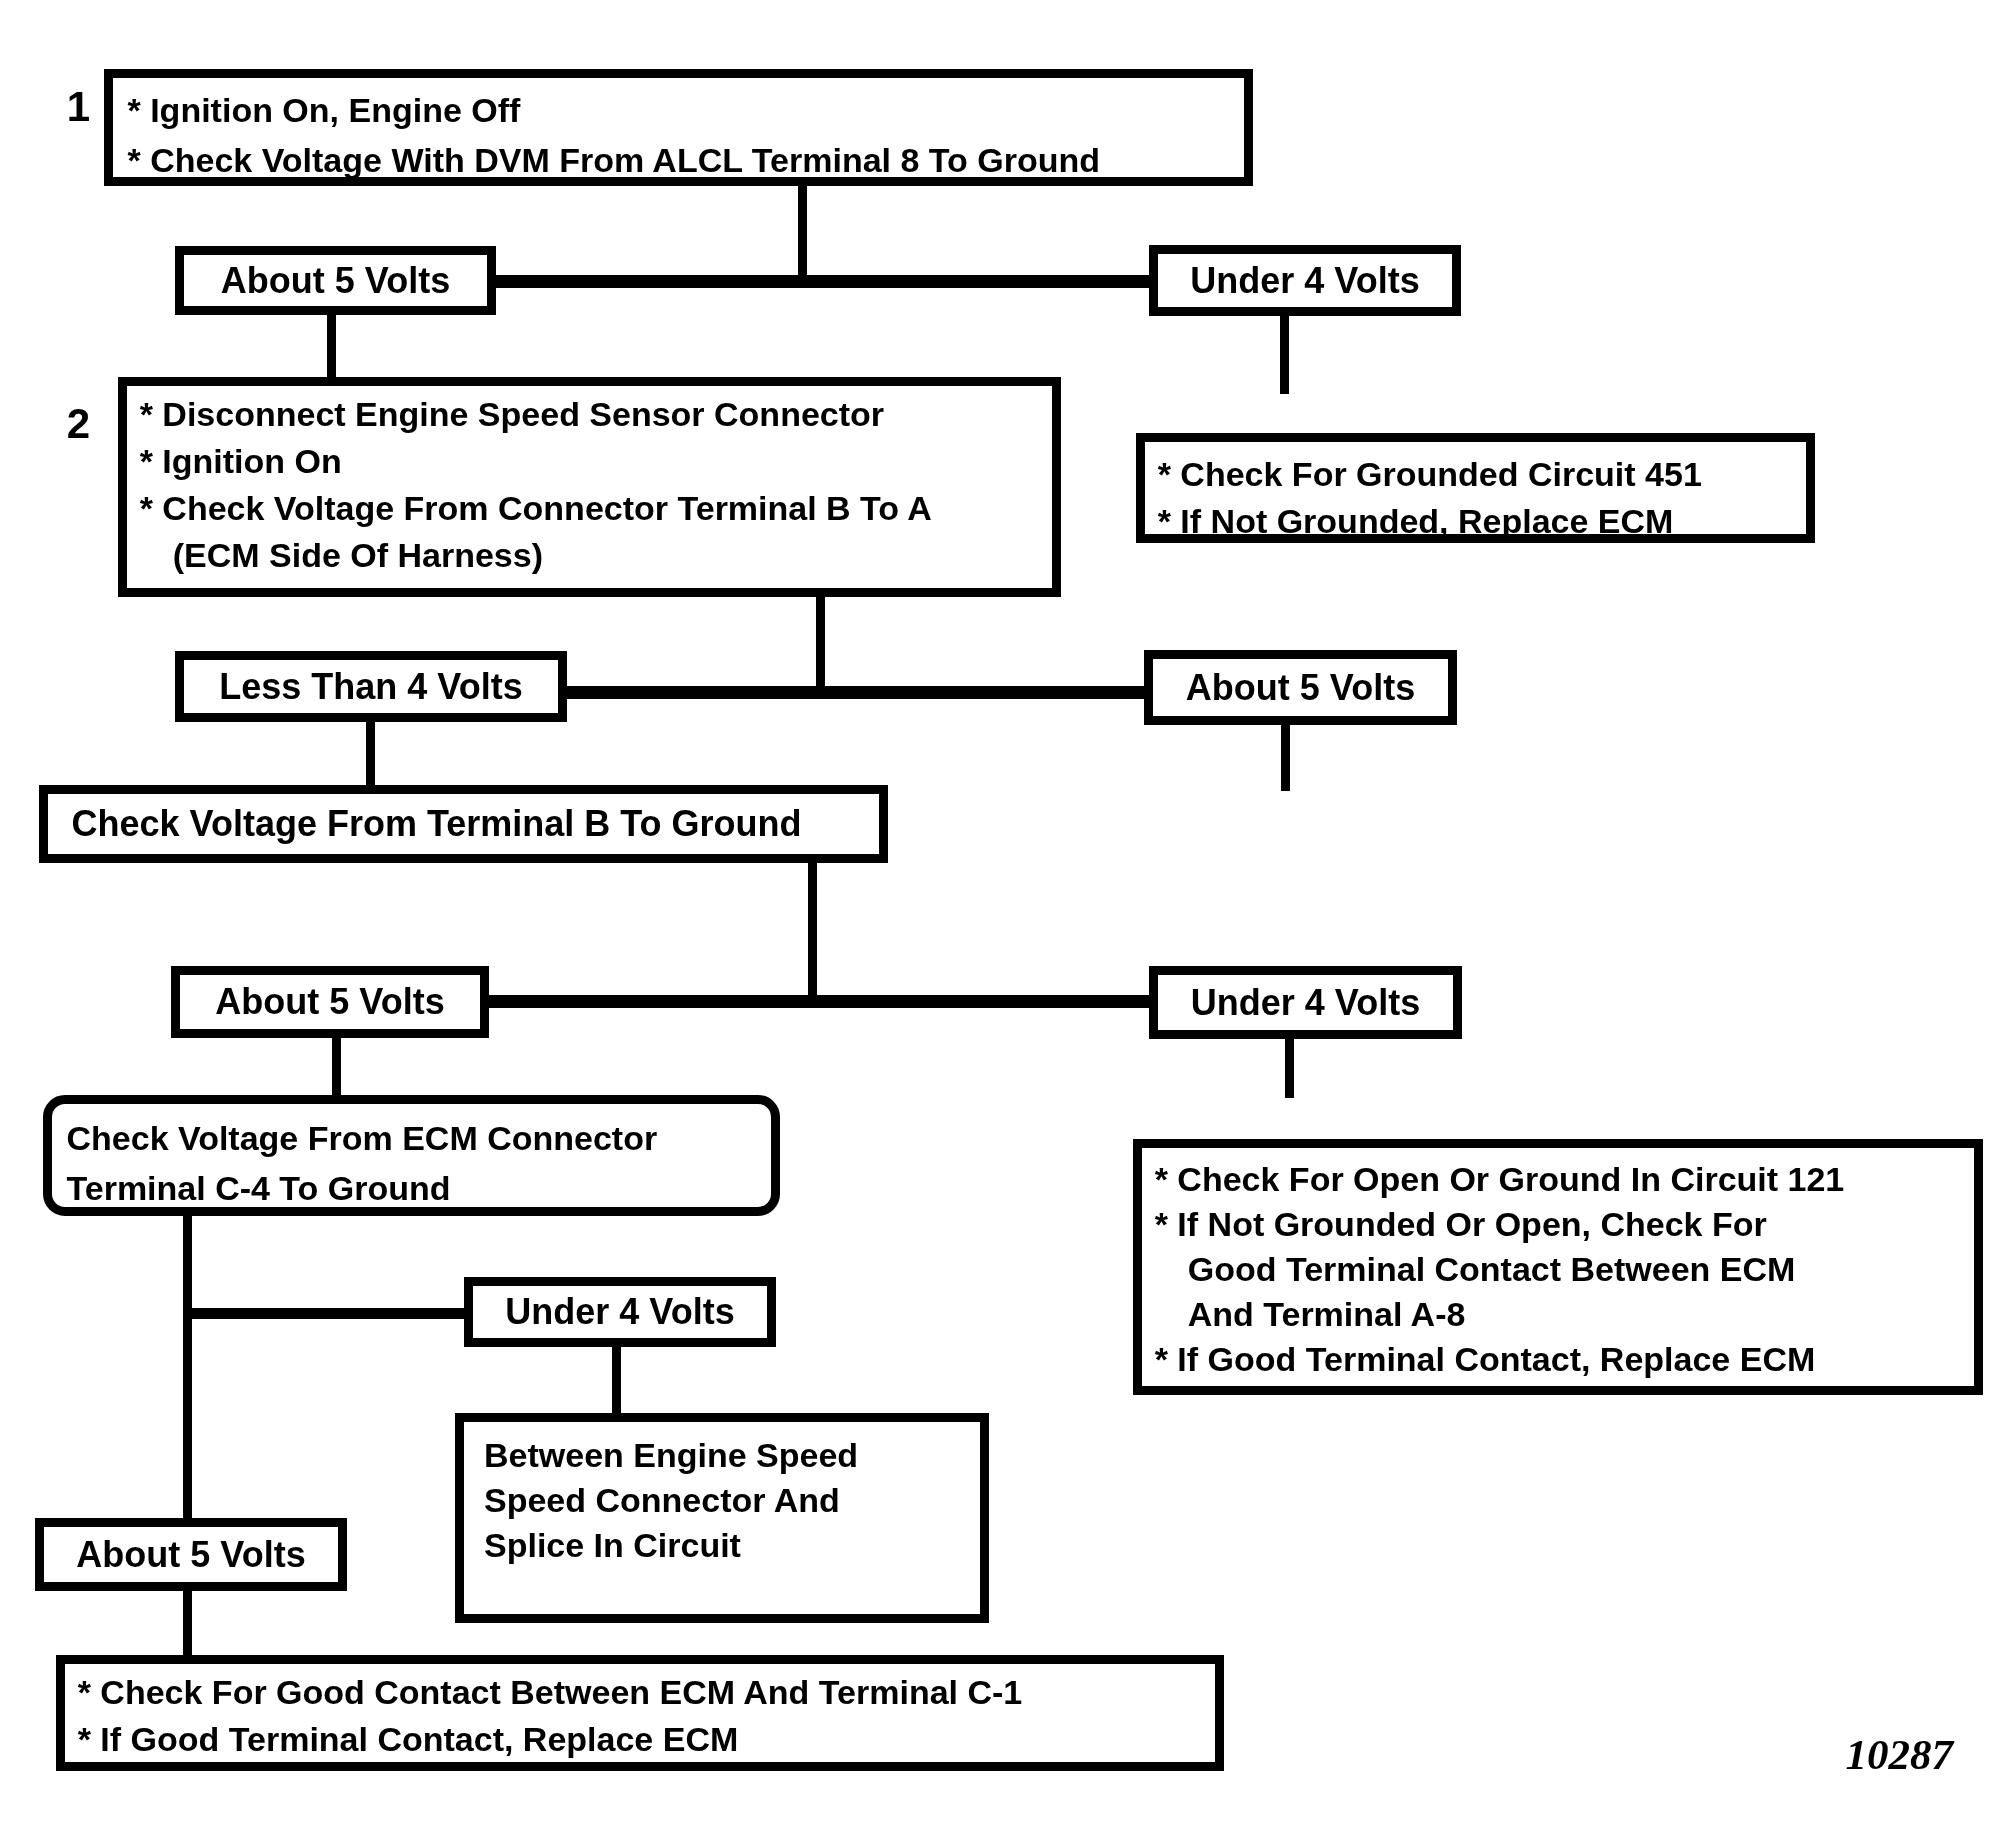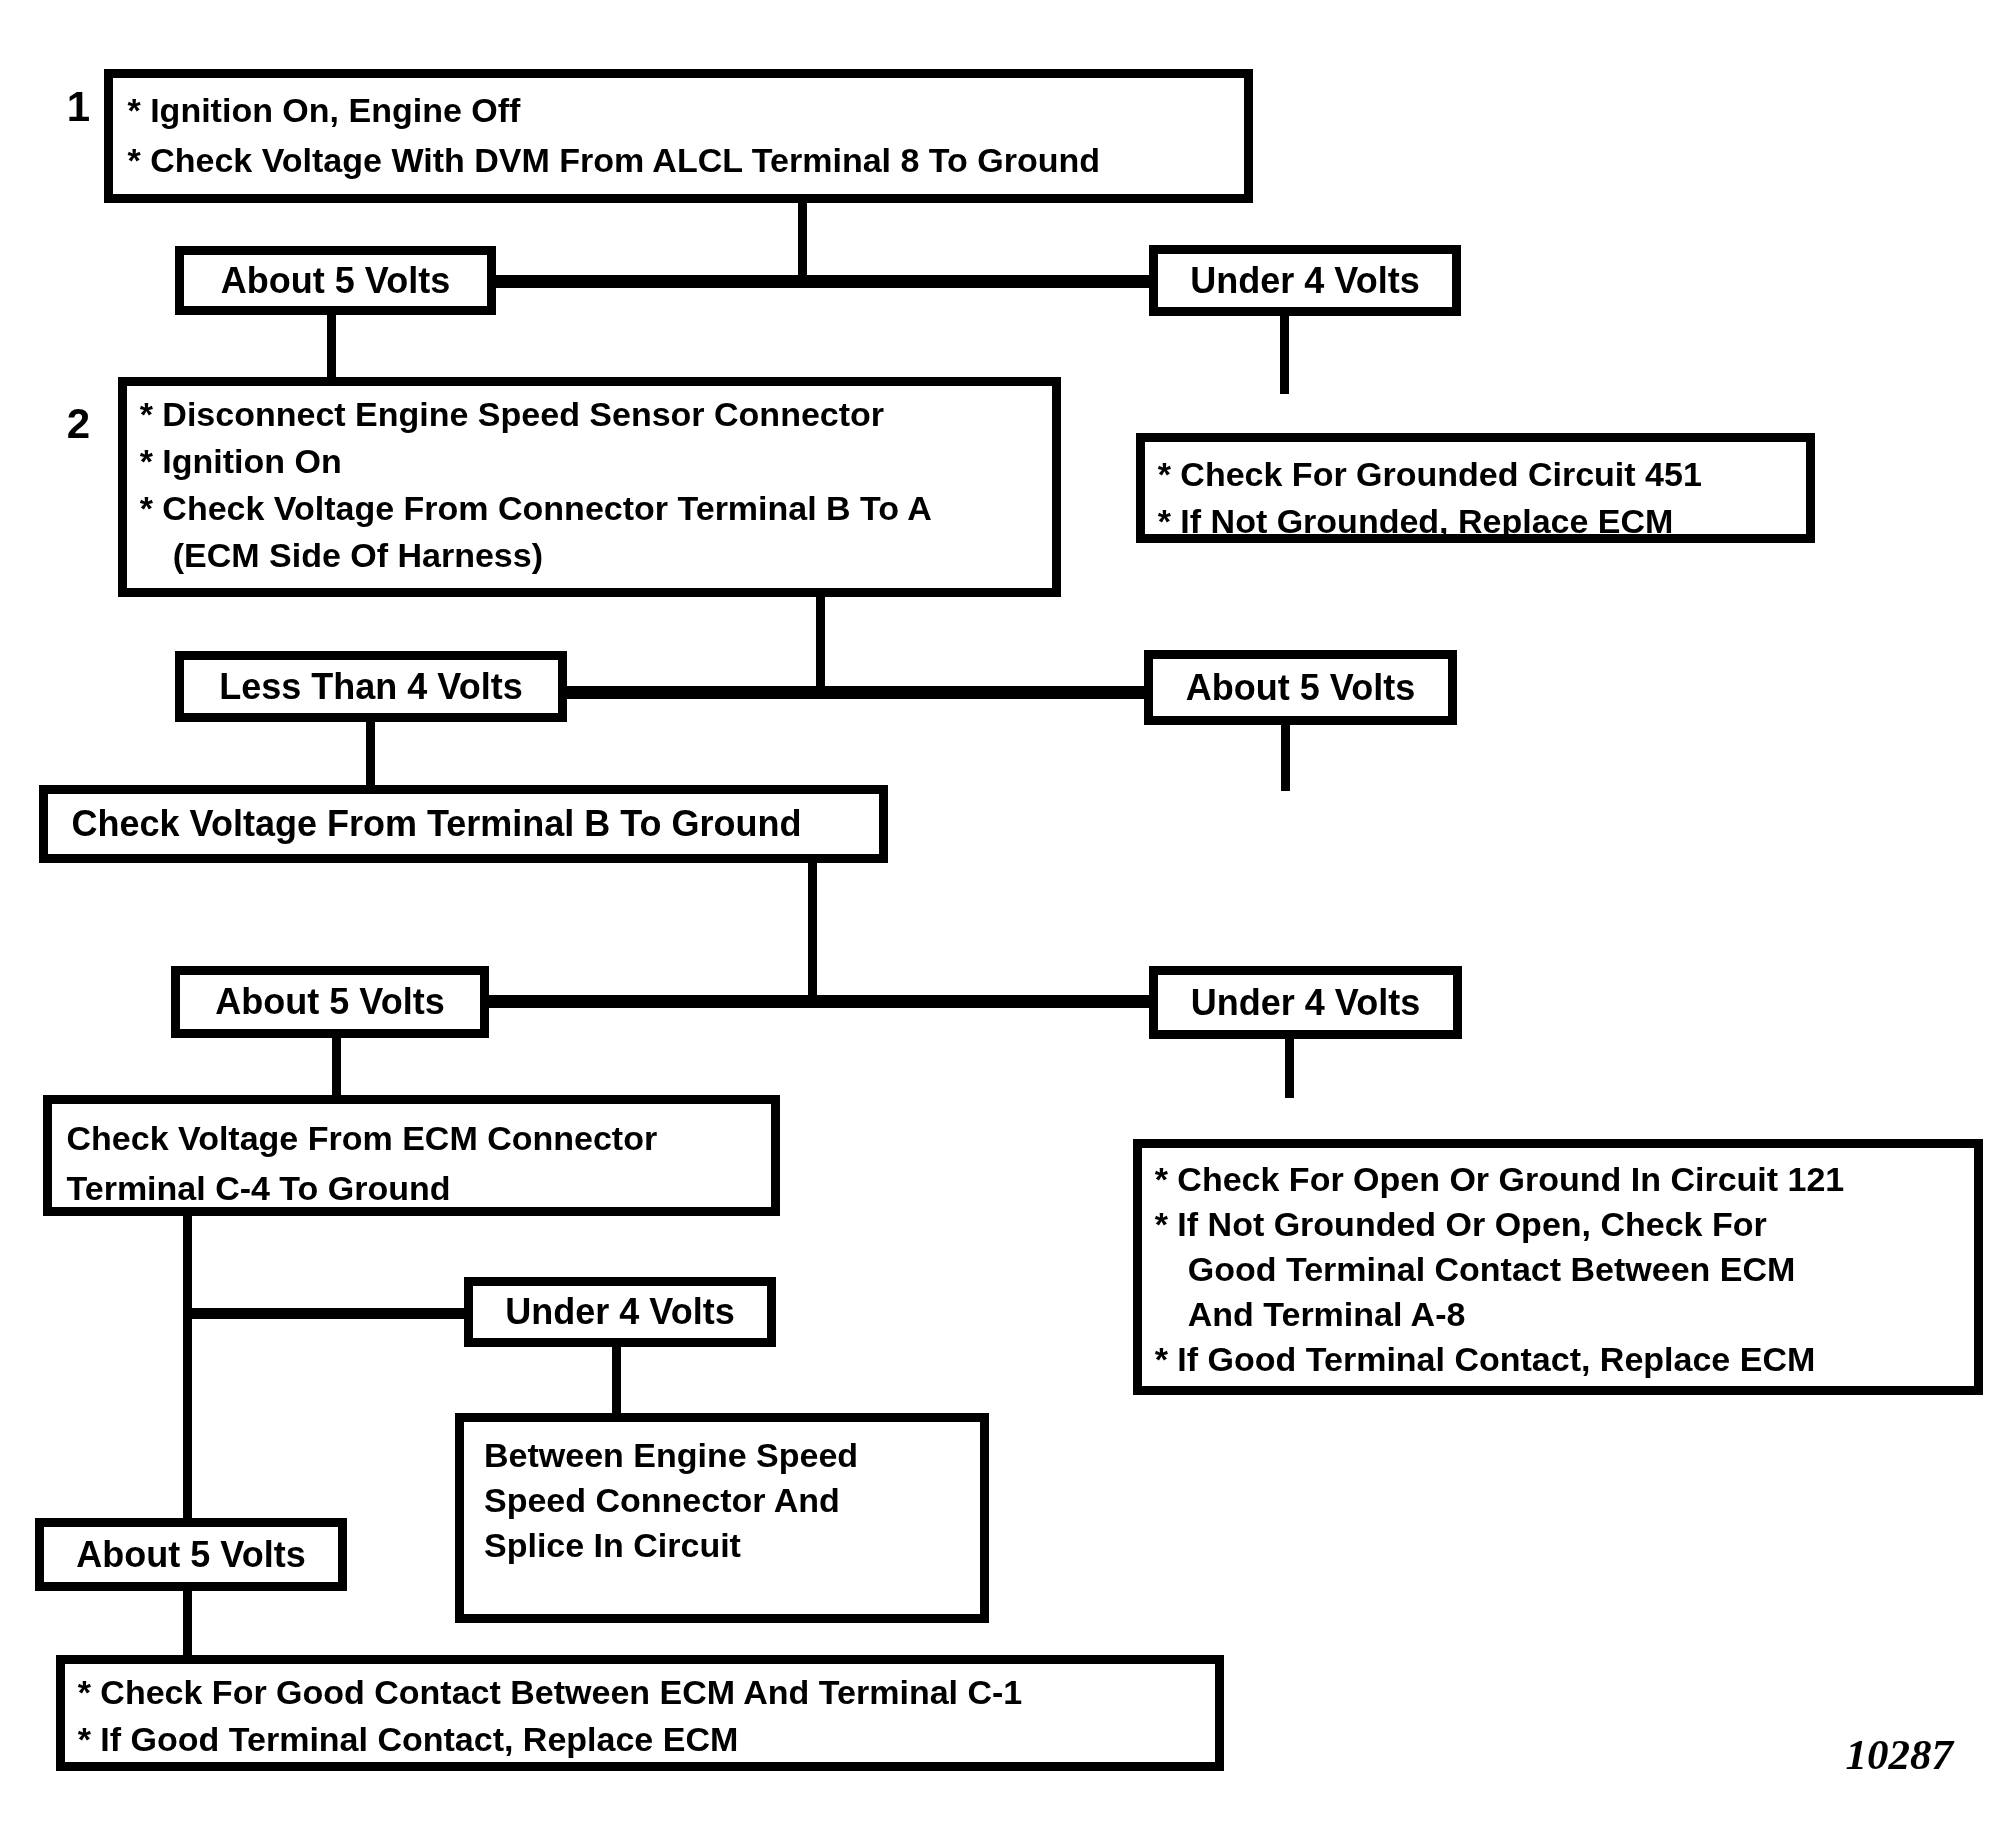--- a/index.html
+++ b/index.html
@@ -36,40 +36,40 @@
   .single {
     display:flex;
     align-items:center;
     font-size:36px;
     padding-left:23.5px;
     white-space:nowrap;
   }
   .pad-a { padding:7.2px 0 0 14.5px; }
   .pad-b { padding:9px 0 0 12.7px;margin-top:44px; }
   .pad-c { padding:7.2px 0 0 16.3px; }
-  .pad-d { padding:9px 0 0 14.5px; }
+  .pad-d { padding:9px 0 0 14.5px;border-radius:22px; }
   .pad-e { padding:11px 0 0 20px; }
   .pad-f { padding:5.4px 0 0 12.7px;margin-left:11px; }
   .conn { position:absolute; background:#000; }
   .steplbl {
     position:absolute;
     font-size:42px;
     width:45px;
     text-align:center;
   }
   .fignum {
     position:absolute;
     right:47px; top:1730px;
     font-family:"Liberation Serif", serif;
     font-style:italic;
     font-weight:bold;
     font-size:43px;
   }
   
-  #n-step1      { left:104px;  top:69px;   width:1149px; height:134px; }
+  #n-step1      { left:104px;  top:69px;   width:1149px; height:117px; }
   #lbl-1        { left:56px;   top:83px; }
   #n-about5v-a  { left:175px;  top:246px;  width:321px;  height:69px; }
   #n-under4v-a  { left:1149px; top:245px;  width:312px;  height:71px; }
   #n-step2      { left:107px;  top:377px;  width:943px; height:220px; }
   #lbl-2        { left:56px;   top:400px; }
   #n-circuit451 { left:1136px; top:389px;  width:679px;  height:110px; }
   #n-less4v     { left:175px;  top:651px;  width:392px;  height:71px; }
   #n-about5v-b  { left:1144px; top:650px;  width:313px;  height:75px; }
   #n-terminalB  { left:39px;   top:785px;  width:849px;  height:78px; }
   #n-faulty     { left:1133px; top:787px;  width:590px;  height:117px; }

